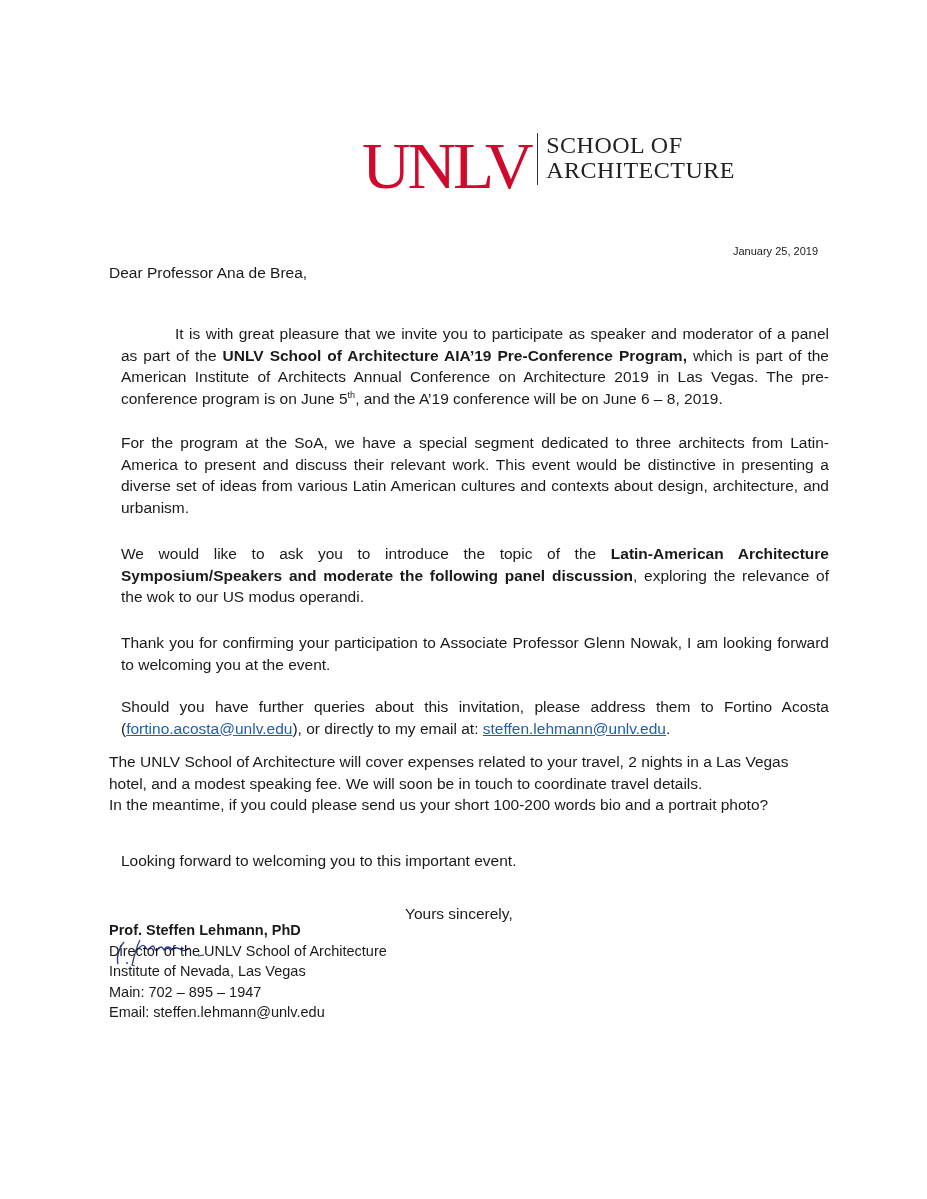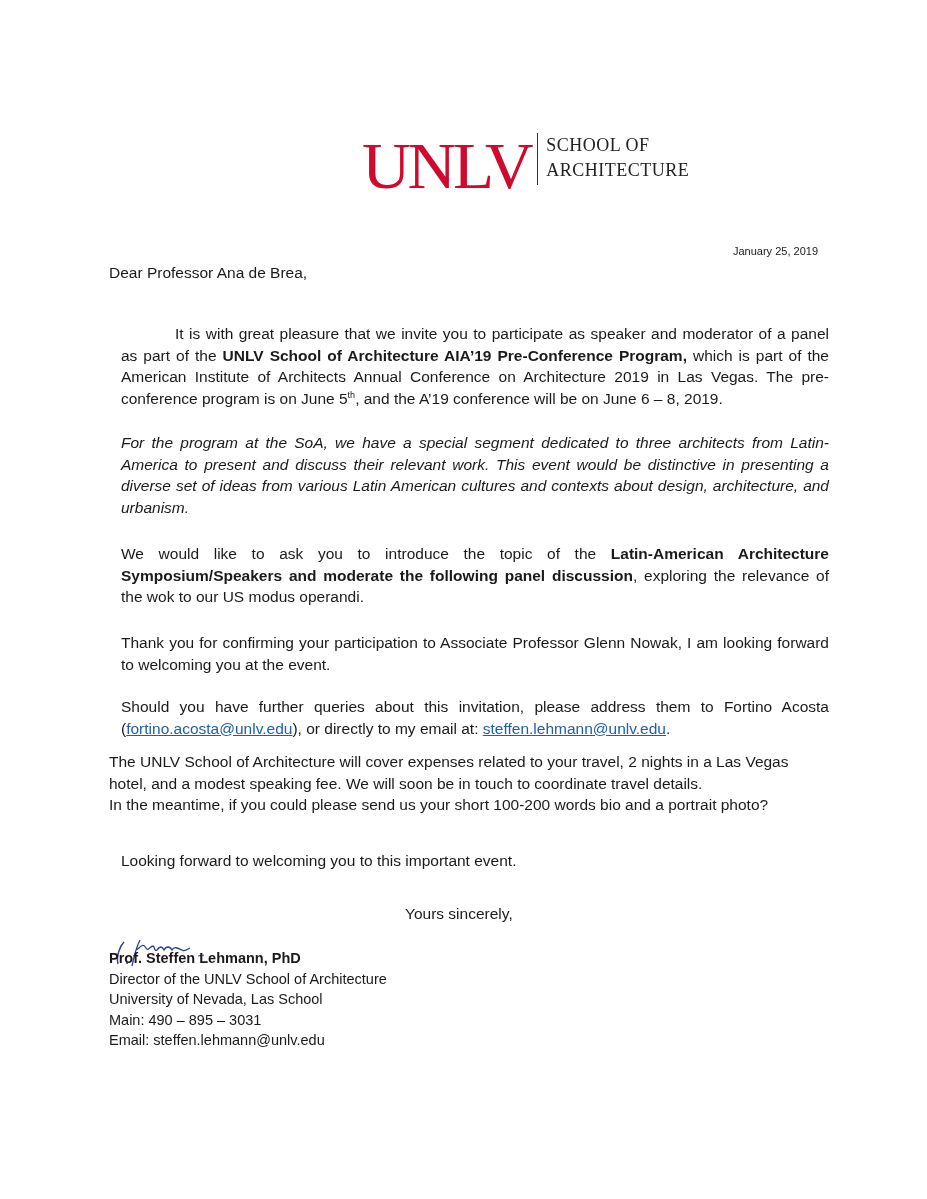--- a/index.html
+++ b/index.html
@@ -3,39 +3,39 @@
 <meta charset="utf-8">
 <style>
   html, body { margin: 0; padding: 0; background: #ffffff; }
   body { width: 927px; height: 1199px; position: relative; overflow: hidden;
          font-family: "Liberation Sans", "DejaVu Sans", sans-serif; color: #1a1a1a; }
   .logo { position: absolute; left: 362px; top: 133px; height: 60px; display: flex; }
   .logo-unlv { font-family: "Liberation Serif", "DejaVu Serif", serif; color: #cf0a2c;
                font-size: 66px; letter-spacing: -3px; line-height: 1; transform: scaleX(1.02); transform-origin: left; }
   .logo-divider { width: 1px; height: 52px; background: #333; margin: 0 8px 0 10px; }
   .logo-school { font-family: "Liberation Serif", "DejaVu Serif", serif; color: #222;
-                 font-size: 18px; line-height: 25px; letter-spacing: 0.5px; }
+                 font-size: 24px; line-height: 25px; letter-spacing: 0.5px; }
   .date { position: absolute; right: 109px; top: 245px; font-size: 11px; }
   .letter { position: absolute; left: 109px; width: 708px; font-size: 15.5px; line-height: 21.5px; }
   .salutation { top: 262px; }
   .para { text-align: justify; margin: 12px; }
   .indent { text-indent: 54px; }
   .p1 { position: absolute; left: 109px; width: 708px; top: 311px; }
-  .p2 { position: absolute; left: 109px; width: 708px; top: 420px; font-style: italic; }
+  .p2 { position: absolute; left: 109px; width: 708px; top: 420px; }
   .p3 { position: absolute; left: 109px; width: 708px; top: 531px; }
   .p4 { position: absolute; left: 109px; width: 708px; top: 620px; }
   .p5 { position: absolute; left: 109px; width: 708px; top: 684px; }
   .p6 { position: absolute; left: 109px; width: 708px; top: 751px; }
   .p7 { position: absolute; left: 109px; width: 708px; top: 838px; }
   .txt { font-size: 15.5px; line-height: 21.5px; }
   b { font-weight: bold; }
   a.link { color: #1f5fa8; text-decoration: underline; }
   .closing { position: absolute; left: 405px; top: 905px; font-size: 15.5px; }
   .signature { position: absolute; left: 110px; top: 930px; width: 110px; height: 42px; }
-  .sig-block { position: absolute; left: 109px; top: 948px; font-size: 14.5px; line-height: 20.5px; }
+  .sig-block { position: absolute; left: 109px; top: 920px; font-size: 14.5px; line-height: 20.5px; }
   .sig-name { font-weight: bold; }
   sup { font-size: 9px; line-height: 0; }
 </style>
 </head>
 <body>
 
 <div class="logo">
   <span class="logo-unlv">UNLV</span>
   <span class="logo-divider"></span>
   <span class="logo-school">
@@ -70,16 +70,16 @@
 <svg class="signature" viewBox="0 0 110 42">
   <path d="M8 34 C 6 26, 10 16, 14 12" stroke="#2a3f9a" stroke-width="1.4" fill="none"></path>
   <circle cx="17" cy="33" r="1" fill="#2a3f9a"></circle>
   <path d="M22 36 C 24 26, 28 14, 30 10 M 26 20 C 30 18, 33 12, 36 18 C 38 22, 40 16, 43 16 C 45 16, 44 22, 47 20 C 50 16, 52 16, 54 20 C 56 16, 60 16, 62 20 C 64 16, 68 18, 72 20 C 74 22, 78 19, 80 18" stroke="#2a3f9a" stroke-width="1.3" fill="none"></path>
   <path d="M88 26 L 94 25" stroke="#2a3f9a" stroke-width="1.2"></path>
 </svg>
 
 <div class="sig-block">
   <div class="sig-name">Prof. Steffen Lehmann, PhD</div>
   <div>Director of the UNLV School of Architecture</div>
-  <div>University of Nevada, Las School</div>
-  <div>Main: 490 – 895 – 3031</div>
+  <div>Institute of Nevada, Las Vegas</div>
+  <div>Main: 702 – 895 – 1947</div>
   <div>Email: steffen.lehmann@unlv.edu</div>
 </div>
 
 </body></html>

